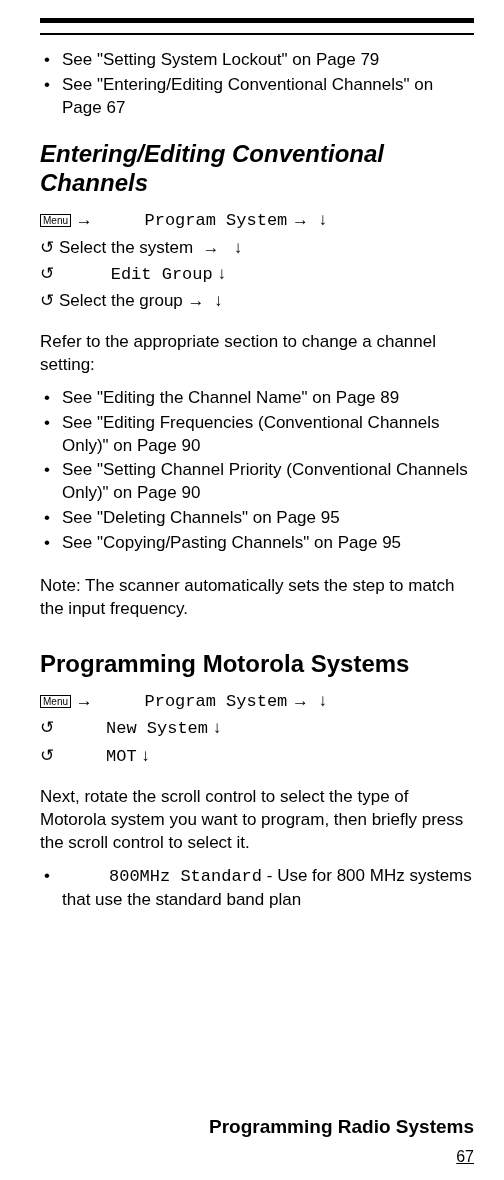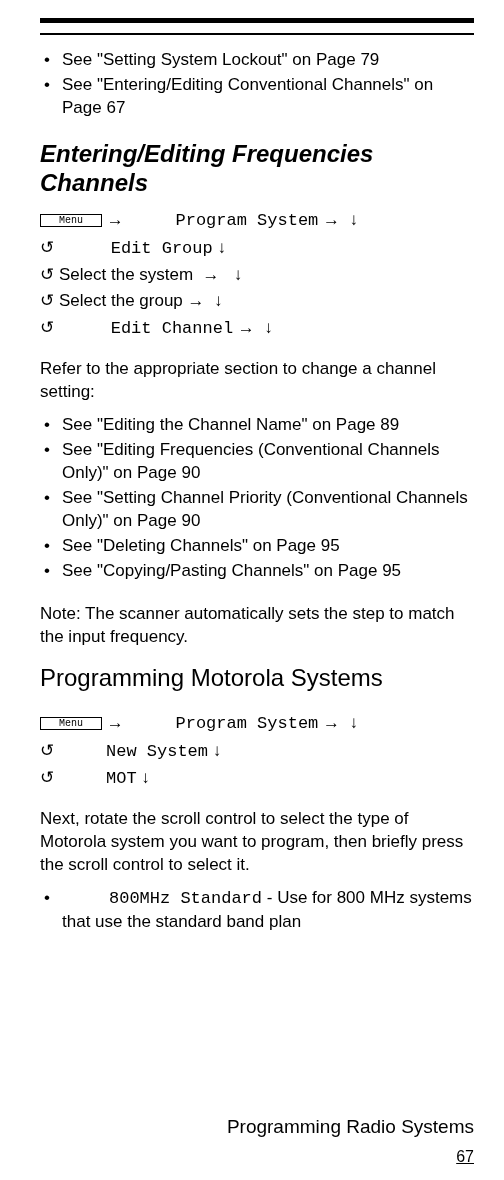--- a/index.html
+++ b/index.html
@@ -40,56 +40,56 @@
   h2.section-italic {
     font-size: 24px;
     font-style: italic;
     font-weight: bold;
     line-height: 1.2;
     margin-bottom: 10px;
     font-family: Arial, Helvetica, sans-serif;
   }
   h2.section-bold {
     font-size: 24px;
-    font-weight: normal;
-    margin-bottom: 18px;
+    font-weight: bold;
+    margin-bottom: 10px;
     font-family: Arial, Helvetica, sans-serif;
   }
   .nav-block {
     font-size: 17px;
     line-height: 1.55;
     margin-bottom: 16px;
   }
   .nav-line { white-space: nowrap; }
   .menu-box {
     display: inline-block;
     border: 1px solid #000;
     font-size: 10px;
-    padding: 0px 18px;
+    padding: 0px 2px;
     vertical-align: middle;
     line-height: 1.1;
-    font-family: Liberation Mono, monospace;
+    font-family: Liberation Sans, sans-serif;
   }
   .mono {
     font-family: "Courier New", Courier, monospace;
     padding-left: 47px;
   }
   .arrow-r { font-size: 17px; }
   .arrow-d { font-size: 17px; }
   .rotate { font-size: 17px; }
   .body-text {
     font-size: 17px;
     line-height: 1.35;
     margin-bottom: 10px;
   }
   .footer-title {
     position: absolute;
     bottom: 42px;
     right: 30px;
-    font-weight: normal;
+    font-weight: bold;
     font-size: 19px;
     text-align: right;
   }
   .page-num {
     position: absolute;
     bottom: 14px;
     right: 30px;
     font-size: 16px;
     text-decoration: underline;
   }
@@ -98,66 +98,60 @@
 <body>
 
 <div class="top-rule-thick"></div>
 <div class="top-rule-thin"></div>
 
 <ul class="bullet-list">
   <li>See "Setting System Lockout" on Page 79</li>
   <li>See "Entering/Editing Conventional Channels" on Page 67</li>
 </ul>
 
-<h2 class="section-italic">Entering/Editing Frequencies Channels</h2>
+<h2 class="section-italic">Entering/Editing Conventional Channels</h2>
 
 <div class="nav-block">
   <div class="nav-line">
     <span class="menu-box">Menu</span>
     <span class="arrow-r">→</span>
     <span class="mono">Program System</span>
     <span class="arrow-r">→</span>&nbsp;
     <span class="arrow-d">↓</span>
   </div>
   <div class="nav-line">
+    <span class="rotate">↺</span>
+    <span>Select the system</span>&nbsp;
+    <span class="arrow-r">→</span>&nbsp;&nbsp;
+    <span class="arrow-d">↓</span>
+  </div>
+  <div class="nav-line">
     <span class="rotate">↺</span>&nbsp;
     <span class="mono">Edit Group</span>
     <span class="arrow-d">↓</span>
   </div>
   <div class="nav-line">
     <span class="rotate">↺</span>
-    <span>Select the system</span>&nbsp;
-    <span class="arrow-r">→</span>&nbsp;&nbsp;
-    <span class="arrow-d">↓</span>
-  </div>
-  <div class="nav-line">
-    <span class="rotate">↺</span>
     <span>Select the group</span>
-    <span class="arrow-r">→</span>&nbsp;
-    <span class="arrow-d">↓</span>
-  </div>
-  <div class="nav-line">
-    <span class="rotate">↺</span>&nbsp;
-    <span class="mono">Edit Channel</span>
     <span class="arrow-r">→</span>&nbsp;
     <span class="arrow-d">↓</span>
   </div>
 </div>
 
 <p class="body-text">Refer to the appropriate section to change a channel setting:</p>
 
 <ul class="bullet-list">
   <li>See "Editing the Channel Name" on Page 89</li>
   <li>See "Editing Frequencies (Conventional Channels Only)" on Page 90</li>
   <li>See "Setting Channel Priority (Conventional Channels Only)" on Page 90</li>
   <li>See "Deleting Channels" on Page 95</li>
   <li>See "Copying/Pasting Channels" on Page 95</li>
 </ul>
 
-<p class="body-text" style="margin-bottom:16px">Note: The scanner automatically sets the step to match the input frequency.</p>
+<p class="body-text" style="margin-bottom:29px">Note: The scanner automatically sets the step to match the input frequency.</p>
 
 <h2 class="section-bold">Programming Motorola Systems</h2>
 
 <div class="nav-block">
   <div class="nav-line">
     <span class="menu-box">Menu</span>
     <span class="arrow-r">→</span>
     <span class="mono">Program System</span>
     <span class="arrow-r">→</span>&nbsp;
     <span class="arrow-d">↓</span>

